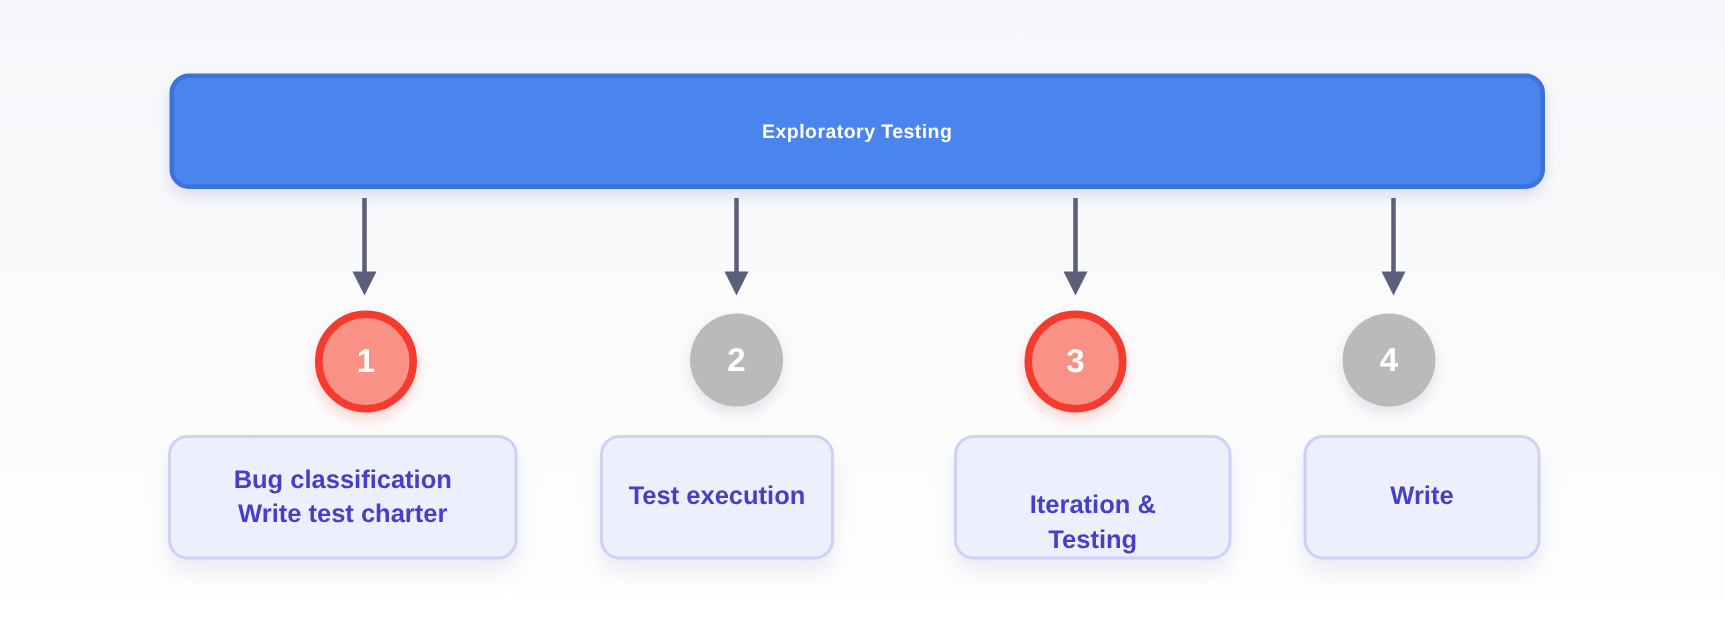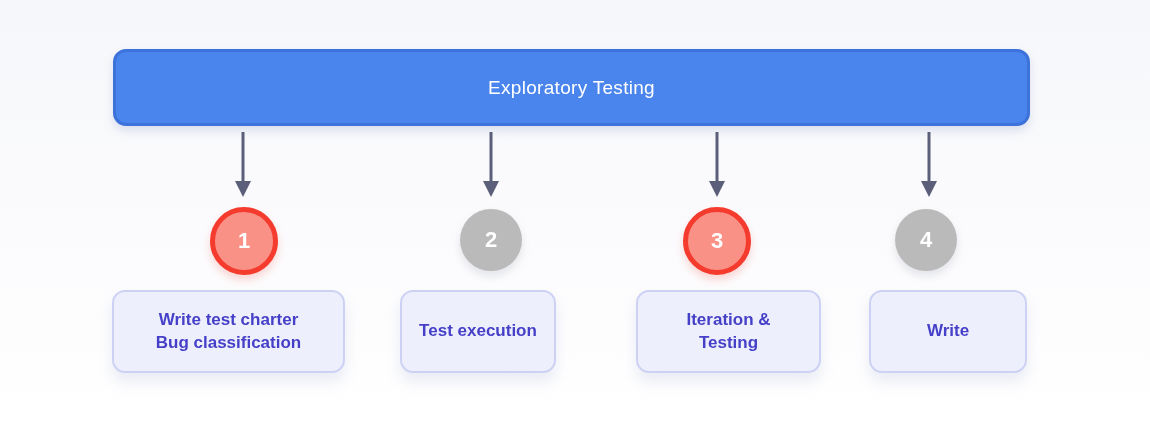--- a/index.html
+++ b/index.html
@@ -24,22 +24,22 @@
     background: var(--header-fill);
     border: 3px solid var(--header-border);
     border-radius: 13px;
     display: flex;
     align-items: center;
     justify-content: center;
     box-shadow: 0 5px 10px rgba(90, 110, 180, 0.18);
   }
   .header-title {
     color: var(--header-text);
-    font-size: 19px;
-    font-weight: 400;
+    font-size: 13px;
+    font-weight: 700;
     letter-spacing: 0.3px;
   }
   .arrow {
     position: absolute;
     top: 131px;
     width: 22px;
     height: 67px;
   }
   .arrow line { stroke: var(--arrow); stroke-width: 3; }
   .arrow polygon { fill: var(--arrow); }
@@ -90,21 +90,21 @@
   }
   
   .arrow-1 { left: 232px; }  .arrow-2 { left: 480px; }
   .arrow-3 { left: 706px; }  .arrow-4 { left: 918px; }
   .circle-1 { left: 210px; top: 207px; }
   .circle-2 { left: 460px; top: 209px; }
   .circle-3 { left: 683px; top: 207px; }
   .circle-4 { left: 895px; top: 209px; }
   .card-1 { left: 112px; width: 233px; }
   .card-2 { left: 400px; width: 156px; }
-  .card-3 { left: 636px; width: 185px; }
+  .card-3 { left: 636px; width: 185px; justify-content: flex-end; }
   .card-4 { left: 869px; width: 158px; }
 </style>
 </head>
 <body>
 
 <div class="canvas">
 
   <div class="header-bar">
     <span class="header-title">Exploratory Testing</span>
   </div>
@@ -133,22 +133,22 @@
     <span>2</span>
   </div>
   <div class="step-circle highlighted circle-3">
     <span>3</span>
   </div>
   <div class="step-circle normal circle-4">
     <span>4</span>
   </div>
 
   <div class="step-card card-1">
+    <span class="card-line">Bug classification</span>
     <span class="card-line">Write test charter</span>
-    <span class="card-line">Bug classification</span>
   </div>
   <div class="step-card card-2">
     <span class="card-line">Test execution</span>
   </div>
   <div class="step-card card-3">
     <span class="card-line">Iteration &amp;</span>
     <span class="card-line">Testing</span>
   </div>
   <div class="step-card card-4">
     <span class="card-line">Write</span>

